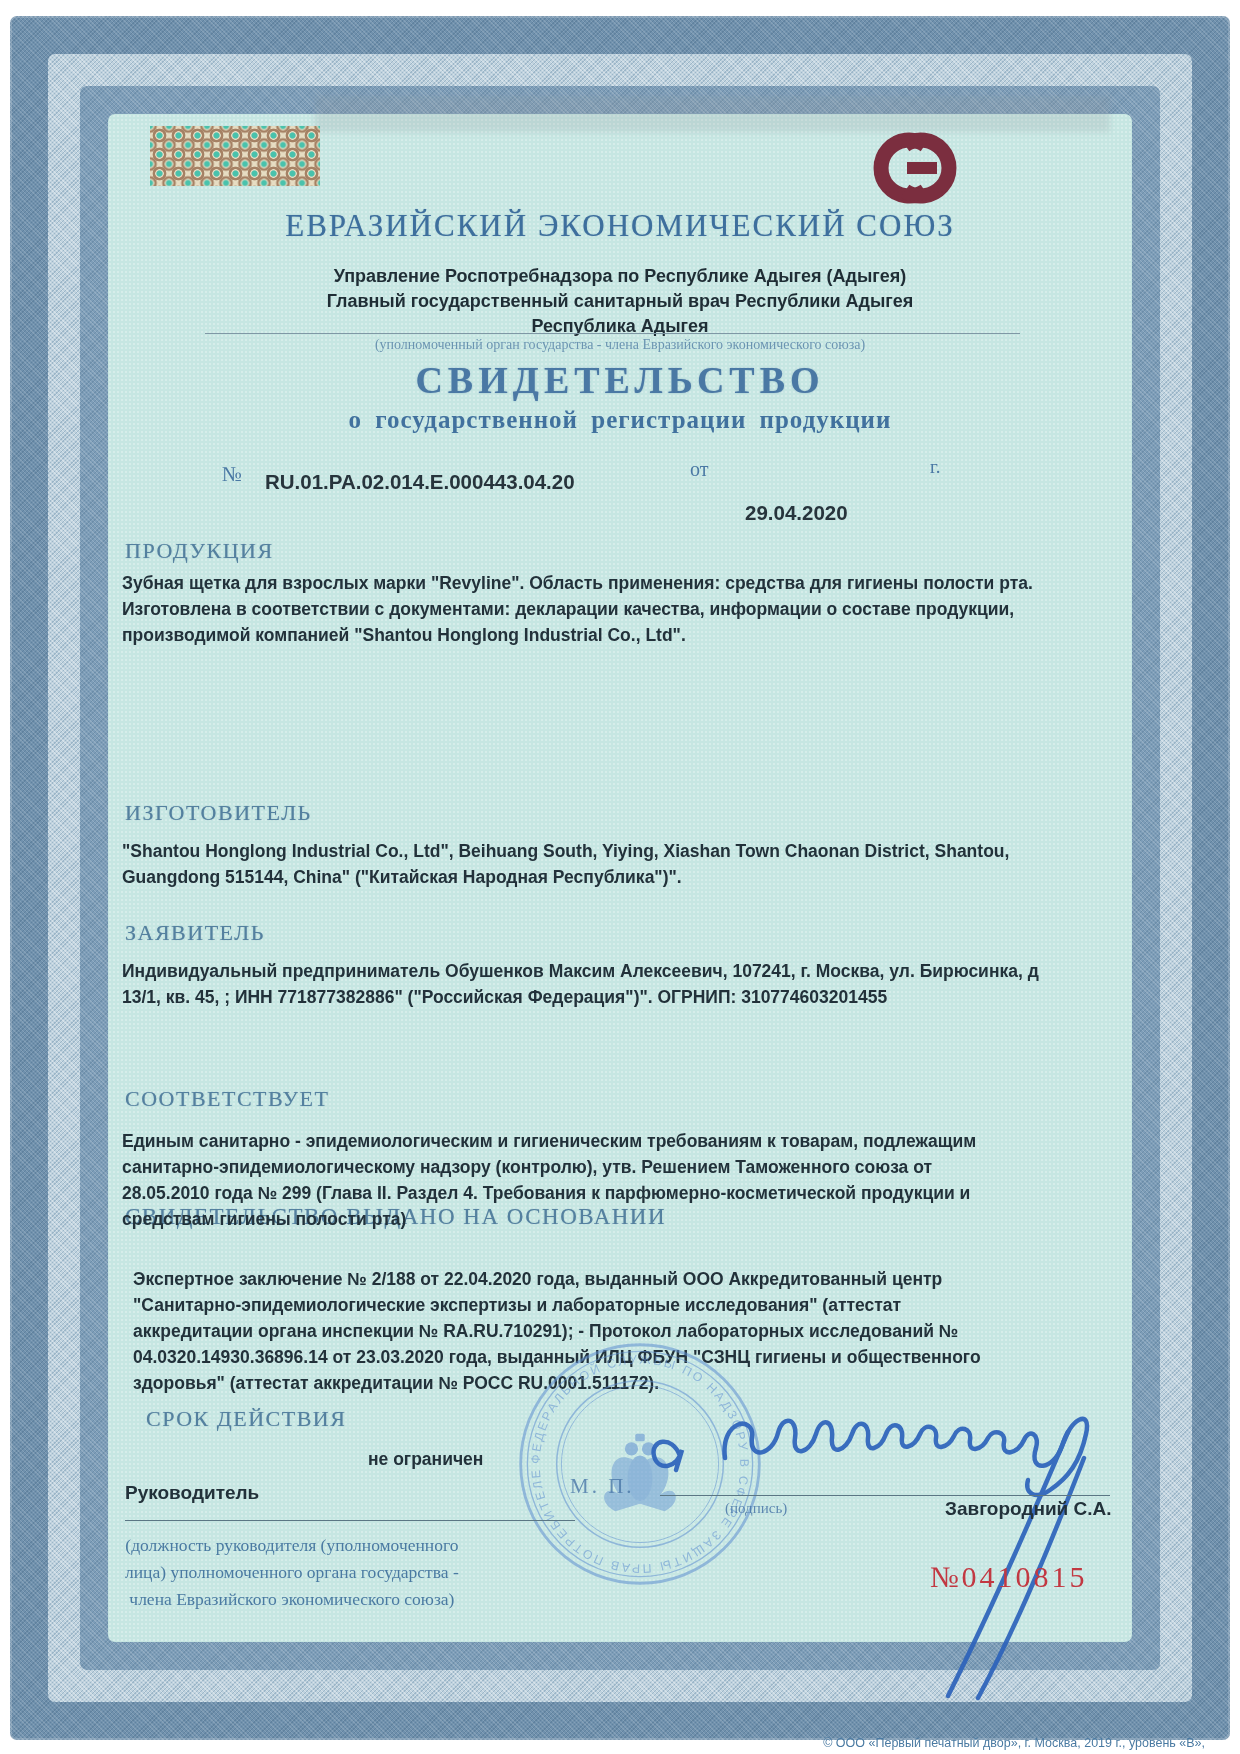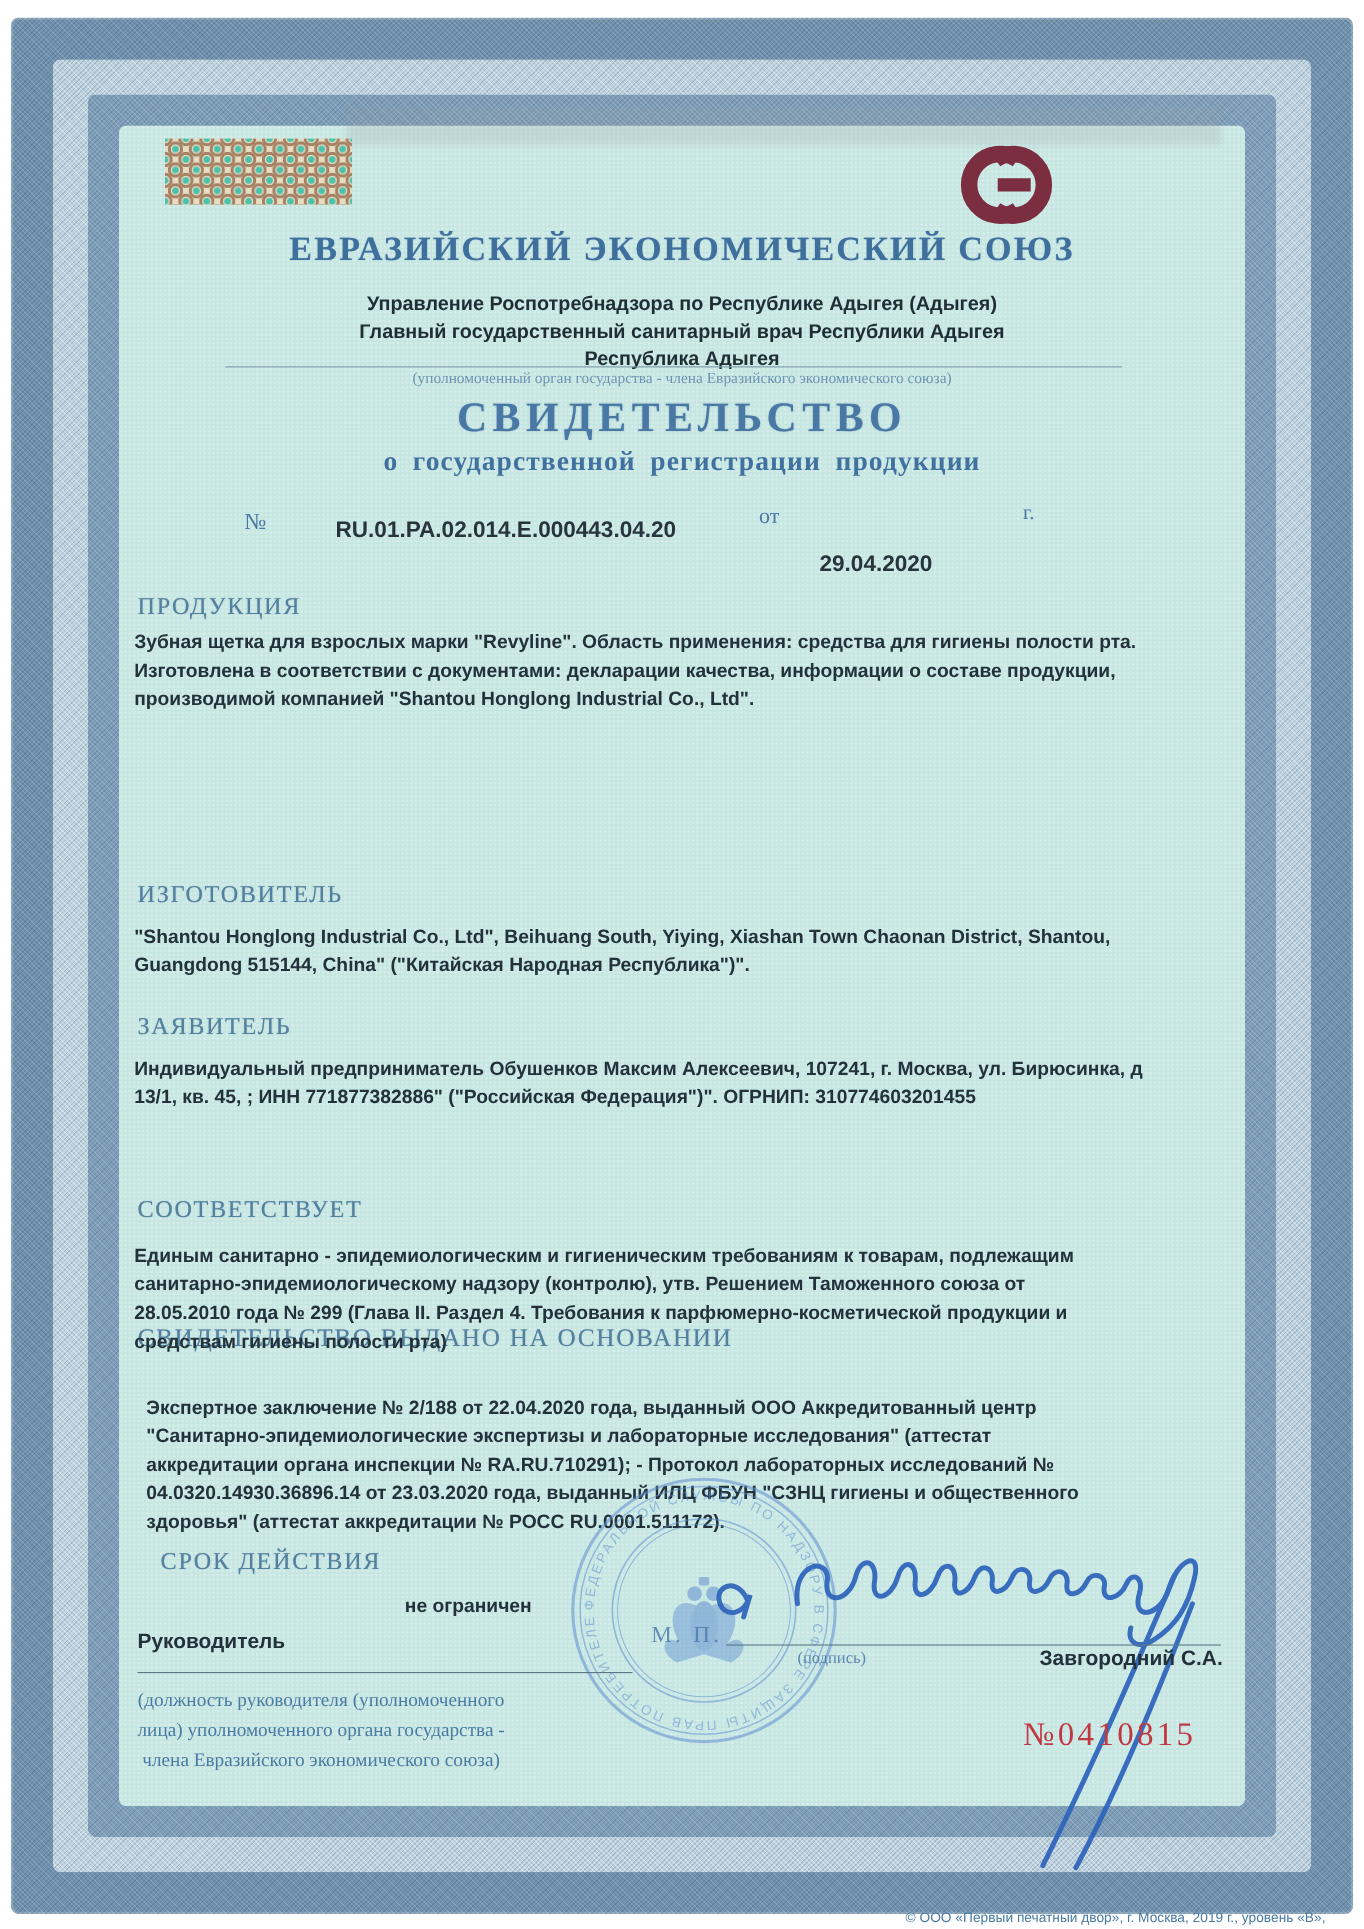--- a/index.html
+++ b/index.html
@@ -35,57 +35,57 @@
     background-color:#e9dcc0;
     background-image:
       radial-gradient(circle, #3fbfa8 2.6px, rgba(63,191,168,0) 3.6px),
       radial-gradient(circle, rgba(0,0,0,0) 4px, #a3795a 4.6px 6.6px, rgba(0,0,0,0) 7.2px),
       radial-gradient(circle, #3fbfa8 2.6px, rgba(63,191,168,0) 3.6px),
       radial-gradient(circle, rgba(0,0,0,0) 4px, #a3795a 4.6px 6.6px, rgba(0,0,0,0) 7.2px);
     background-size:19px 19px;
     background-position:0 0,0 0,9.5px 9.5px,9.5px 9.5px;opacity:.92;}
   .logo{position:absolute;left:855px;top:130px;width:120px;height:76px;}
   .union-title{position:absolute;left:0;top:208px;width:100%;text-align:center;
-    font-family:"Liberation Serif",serif;font-weight:700;font-size:31px;letter-spacing:2px;
+    font-family:"Liberation Serif",serif;font-weight:400;font-size:31px;letter-spacing:2px;
     color:#3e6f9d;text-shadow:0 0 1px rgba(62,111,157,.55);}
   .authority{position:absolute;left:0;top:264px;width:100%;text-align:center;
     font-size:18px;font-weight:700;color:#1f2d35;line-height:25px;}
   .authority div{margin:0;}
   .rule{position:absolute;left:205px;top:333px;width:815px;height:1px;background:#7f98a5;}
   .authority-note{position:absolute;left:0;top:337px;width:100%;text-align:center;
     font-family:"Liberation Serif",serif;font-size:14px;color:#5b86a9;opacity:.85;}
   .doc-title{position:absolute;left:0;top:358px;width:100%;text-align:center;
     font-family:"Liberation Serif",serif;font-weight:700;font-size:38px;letter-spacing:5px;
     color:#4a78a4;text-shadow:0 0 1.5px rgba(74,120,164,.5);}
   .doc-subtitle{position:absolute;left:0;top:406px;width:100%;text-align:center;
     font-family:"Liberation Serif",serif;font-weight:700;font-size:25px;letter-spacing:1px;
     word-spacing:6px;color:#41719e;}
   .num-label{position:absolute;left:222px;top:462px;font-family:"Liberation Serif",serif;
     font-size:21px;color:#4a78a4;}
-  .num-value{position:absolute;left:265px;top:470px;font-size:20.5px;font-weight:700;color:#27343c;margin-left:40px;}
+  .num-value{position:absolute;left:265px;top:470px;font-size:20.5px;font-weight:700;color:#27343c;}
   .from-label{position:absolute;left:690px;top:458px;font-family:"Liberation Serif",serif;
     font-size:20px;color:#4a78a4;}
   .date-value{position:absolute;left:745px;top:470px;font-size:20.5px;font-weight:700;color:#27343c;margin-top:31px;}
   .year-label{position:absolute;left:930px;top:456px;font-family:"Liberation Serif",serif;
     font-size:19px;color:#4a78a4;}
   .sec-head{position:absolute;font-family:"Liberation Serif",serif;font-size:22px;
     letter-spacing:1.5px;color:#54809f;text-shadow:0 0 1px rgba(84,128,159,.55);}
   .sec-body{position:absolute;font-size:17.5px;font-weight:700;color:#22313a;line-height:26px;}
   .h-product{left:125px;top:538px;}      .b-product{left:122px;top:570px;width:965px;}
   .h-manuf{left:125px;top:800px;}        .b-manuf{left:122px;top:838px;width:930px;}
   .h-applicant{left:125px;top:920px;}    .b-applicant{left:122px;top:958px;width:920px;}
   .h-conforms{left:125px;top:1086px;}    .b-conforms{left:122px;top:1128px;width:860px;z-index:3;}
   .h-basis{left:125px;top:1204px;font-size:23px;z-index:2;}
   .b-basis{left:133px;top:1266px;width:880px;}
   .h-validity{left:128px;top:1406px;margin-left:18px;}
   .b-validity{left:368px;top:1446px;}
   .head-label{position:absolute;left:125px;top:1482px;font-size:19px;font-weight:700;color:#22313a;}
   .head-rule{position:absolute;left:125px;top:1520px;width:450px;height:1px;background:#5b7684;}
   .sig-rule{position:absolute;left:660px;top:1495px;width:450px;height:1px;background:#5b7684;}
-  .seal-label{position:absolute;left:592px;top:1474px;font-family:"Liberation Serif",serif;
+  .seal-label{position:absolute;left:570px;top:1474px;font-family:"Liberation Serif",serif;
     font-size:21px;letter-spacing:3px;color:#4a77a8;opacity:.8;}
   .sig-caption{position:absolute;left:725px;top:1500px;font-family:"Liberation Serif",serif;
     font-size:15px;color:#4a77a8;opacity:.85;}
   .signer-name{position:absolute;left:945px;top:1498px;font-size:19px;font-weight:700;color:#22313a;}
   .head-note{position:absolute;left:125px;top:1532px;font-family:"Liberation Serif",serif;
     font-size:17.5px;color:#4a7aa2;line-height:27px;text-align:center;}
   .serial{position:absolute;left:930px;top:1560px;font-family:"Liberation Serif",serif;
     font-size:30px;letter-spacing:3px;color:#c23842;}
   .imprint{position:absolute;left:0;top:1736px;width:1205px;text-align:right;
     font-size:12.5px;color:#4a7aa2;}

